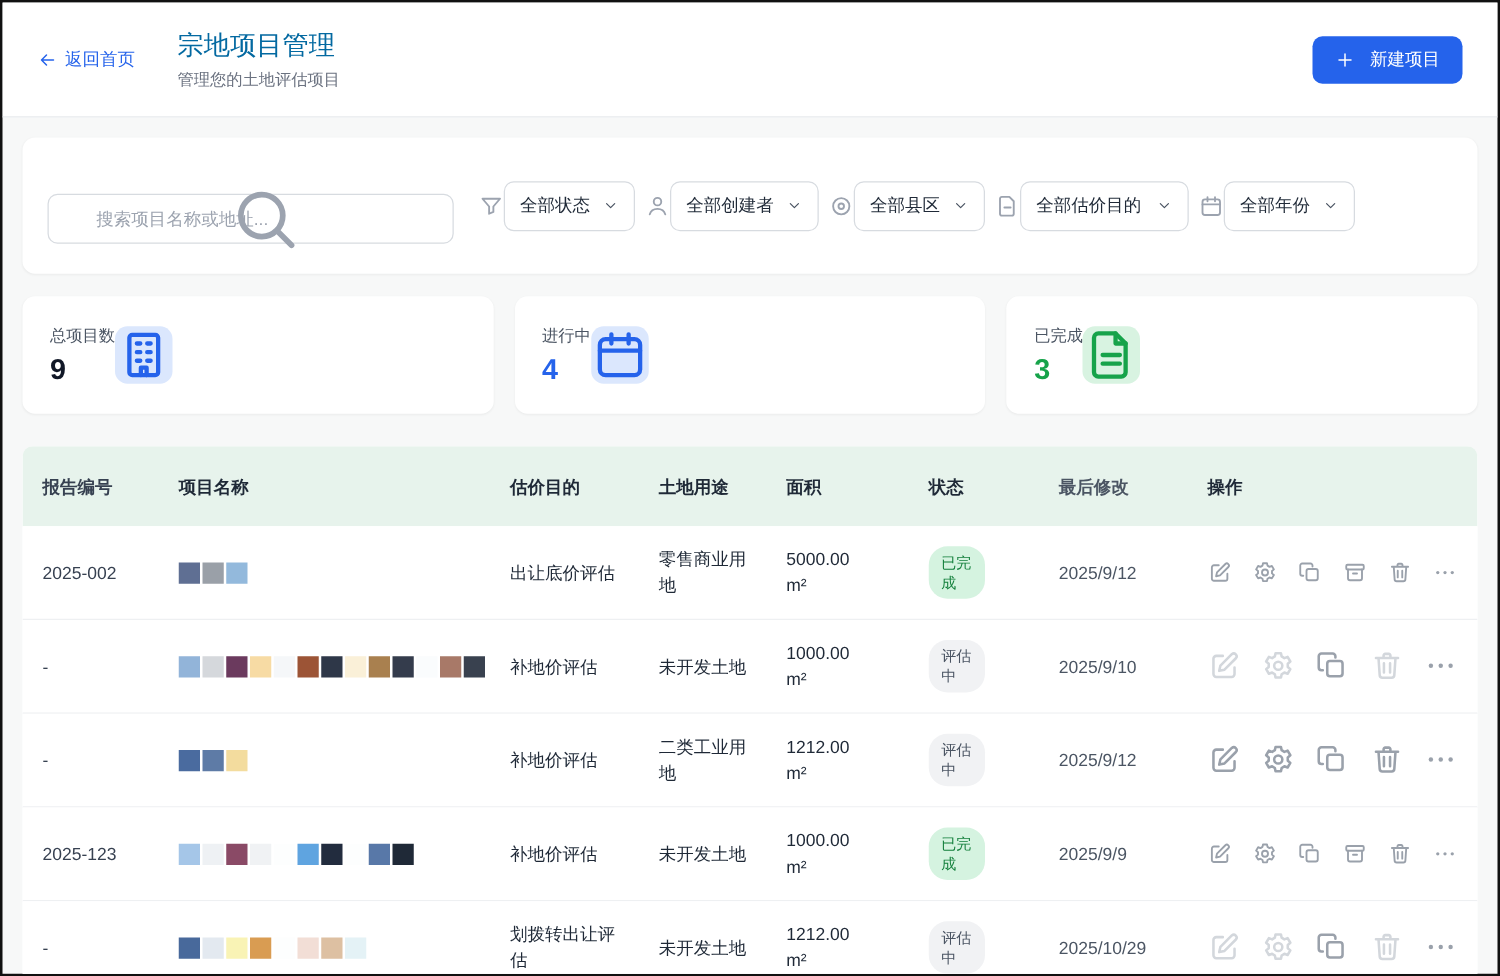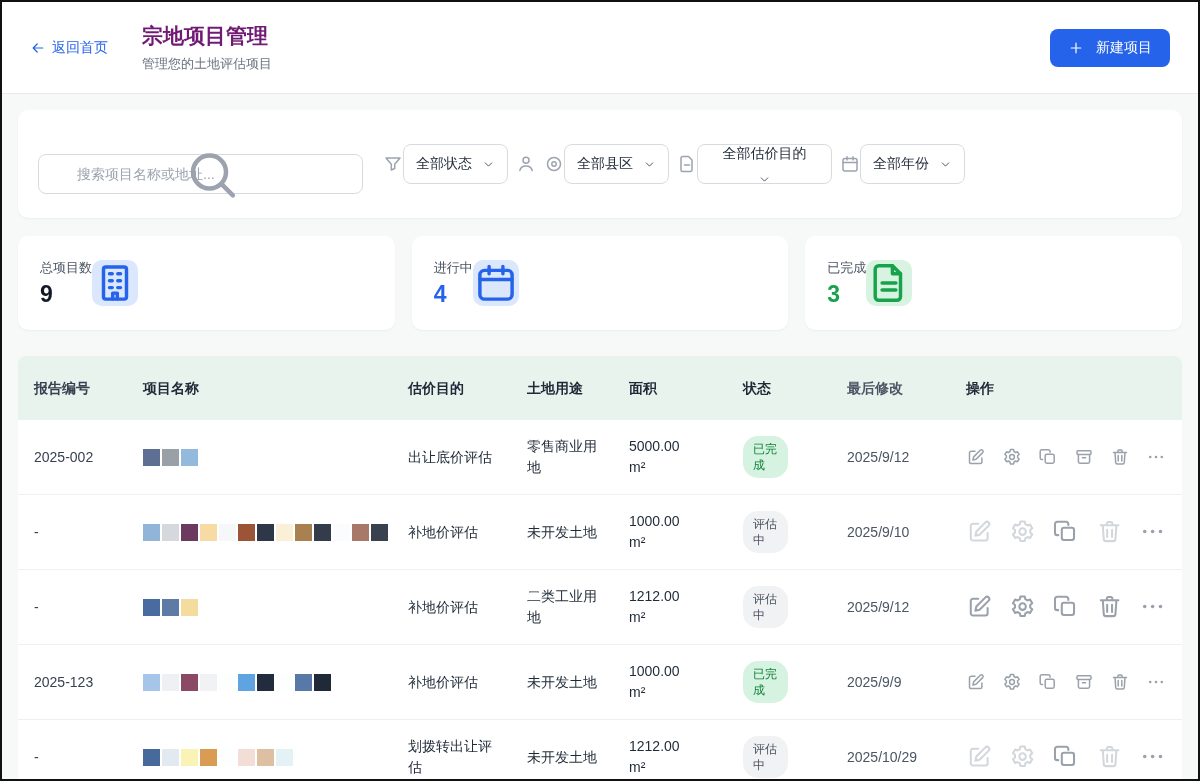--- a/index.html
+++ b/index.html
@@ -5,38 +5,38 @@
   * { margin:0; padding:0; box-sizing:border-box; }
   html,body { width:1200px; height:781px; }
   body { font-family:"Liberation Sans","DejaVu Sans",sans-serif; background:#f7f8f8; color:#1f2937; }
   .page { width:1200px; height:781px; border:2px solid #111; overflow:hidden; background:#f7f8f8; }
 
   
   .hdr { background:#fff; border-bottom:1px solid #e8eaed; height:92px; display:flex; align-items:center; padding:0 28px; }
   .back-link { display:flex; align-items:center; gap:6px; color:#2563eb; font-size:14px; cursor:pointer; white-space:nowrap; }
   .back-link svg { width:16px; height:16px; }
   .hdr-titles { margin-left:34px; }
-  .hdr-title { font-size:21px; font-weight:bold; color:#701a75; }
+  .hdr-title { font-size:21px; font-weight:normal; color:#0369a1; }
   .hdr-sub { font-size:13px; color:#6b7280; margin-top:5px; }
   .spacer { flex:1; }
   .btn-primary { background:#2563eb; color:#fff; border:none; border-radius:8px; height:38px; padding:0 18px; font-size:14px; display:flex; align-items:center; gap:12px; cursor:pointer; font-family:Liberation Serif, serif; }
   .btn-primary svg { width:15px; height:15px; }
 
   .content { padding:16px 16px 0 16px; }
 
   
   .filter-card { background:#fff; border-radius:10px; box-shadow:0 1px 2px rgba(0,0,0,.05); padding:24px 20px; display:flex; align-items:center; gap:12px; margin-bottom:18px; }
   .search-box { position:relative; width:325px; }
   .search-box svg { position:absolute; left:12px; top:11px; width:17px; height:17px; color:#9ca3af; }
   .search-input { width:100%; height:40px; border:1px solid #d7dbe0; border-radius:8px; padding:0 12px 0 38px; font-size:14px; color:#374151; font-family:inherit; outline:none; }
   .search-input::placeholder { color:#9ca3af; }
   .f-icon { color:#9ca3af; width:20px; height:20px; flex:none; margin-left:8px; }
   .sel { height:40px; border:1px solid #d7dbe0; border-radius:8px; background:#fff; display:flex; align-items:center; gap:10px; padding:0 12px; font-size:14px; color:#1f2937; cursor:pointer; white-space:nowrap; }
   .sel svg { width:13px; height:13px; color:#4b5563; }
-  .sel.wide { min-width:135px; justify-content:space-between;flex-direction:column; }
+  .sel.wide { min-width:135px; justify-content:space-between; }
 
   
   .stats-row { display:flex; gap:17px; margin-bottom:26px; }
   .stat-card { flex:1; background:#fff; border-radius:10px; box-shadow:0 1px 2px rgba(0,0,0,.05); padding:18px 22px; display:flex; align-items:center; justify-content:flex-start; height:94px; }
   .stat-label { font-size:13px; color:#4b5563; }
   .stat-value { font-size:23px; font-weight:bold; margin-top:4px; }
   .stat-icon { width:46px; height:46px; border-radius:10px; display:flex; align-items:center; justify-content:center; }
   .stat-icon svg { width:23px; height:23px; }
 
   
@@ -119,20 +119,28 @@
                 <path d="M5 7.5l5 5 5-5"></path>
               </svg>
             </span>
           </div>
           <span class="f-icon">
             <svg viewBox="0 0 20 20" fill="none" stroke="currentColor" stroke-width="1.5" stroke-linecap="round" stroke-linejoin="round" style="width:100%;height:100%;display:block">
               <circle cx="10" cy="6.3" r="3"></circle>
               <path d="M3.8 16.5c.8-3 3-4.4 6.2-4.4s5.4 1.4 6.2 4.4"></path>
             </svg>
           </span>
+          <div class="sel">
+            <span>全部创建者</span>
+            <span style="display:inline-flex;width:13px;height:13px">
+              <svg viewBox="0 0 20 20" fill="none" stroke="currentColor" stroke-width="1.5" stroke-linecap="round" stroke-linejoin="round" style="width:100%;height:100%;display:block">
+                <path d="M5 7.5l5 5 5-5"></path>
+              </svg>
+            </span>
+          </div>
           <span class="f-icon">
             <svg viewBox="0 0 20 20" fill="none" stroke="currentColor" stroke-width="1.5" stroke-linecap="round" stroke-linejoin="round" style="width:100%;height:100%;display:block">
               <circle cx="10" cy="10" r="6.5"></circle>
               <circle cx="10" cy="10" r="2.2"></circle>
             </svg>
           </span>
           <div class="sel">
             <span>全部县区</span>
             <span style="display:inline-flex;width:13px;height:13px">
               <svg viewBox="0 0 20 20" fill="none" stroke="currentColor" stroke-width="1.5" stroke-linecap="round" stroke-linejoin="round" style="width:100%;height:100%;display:block">

